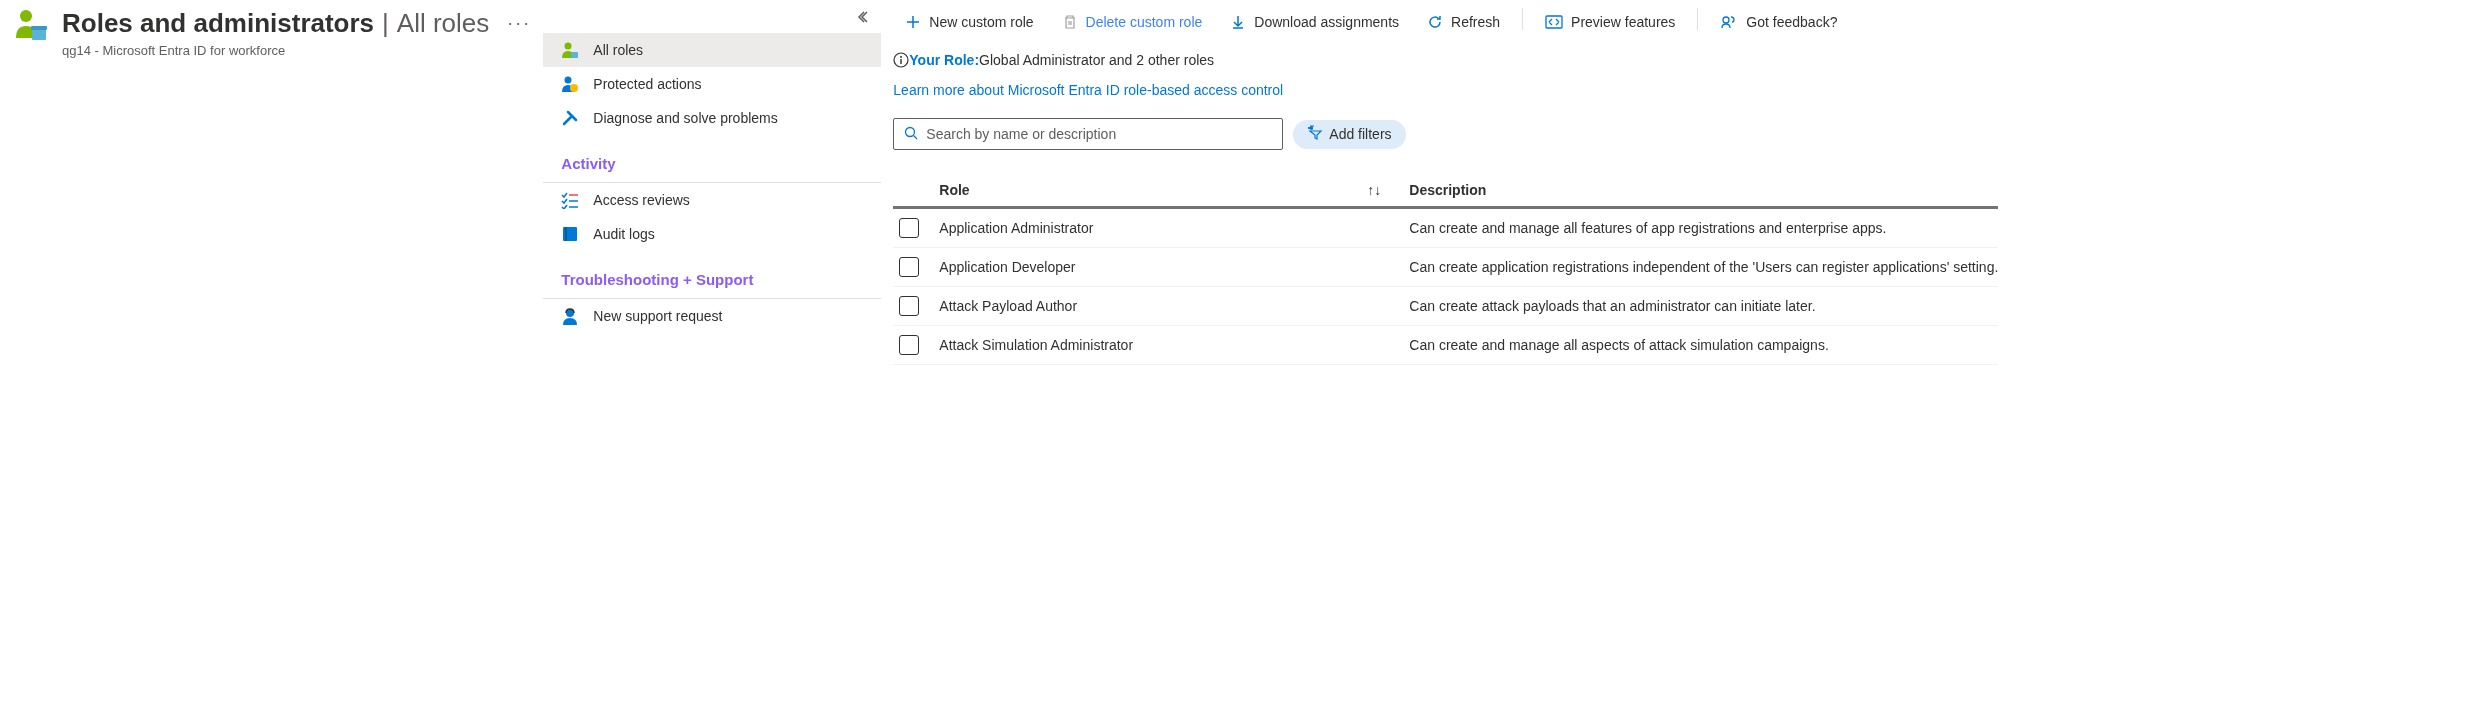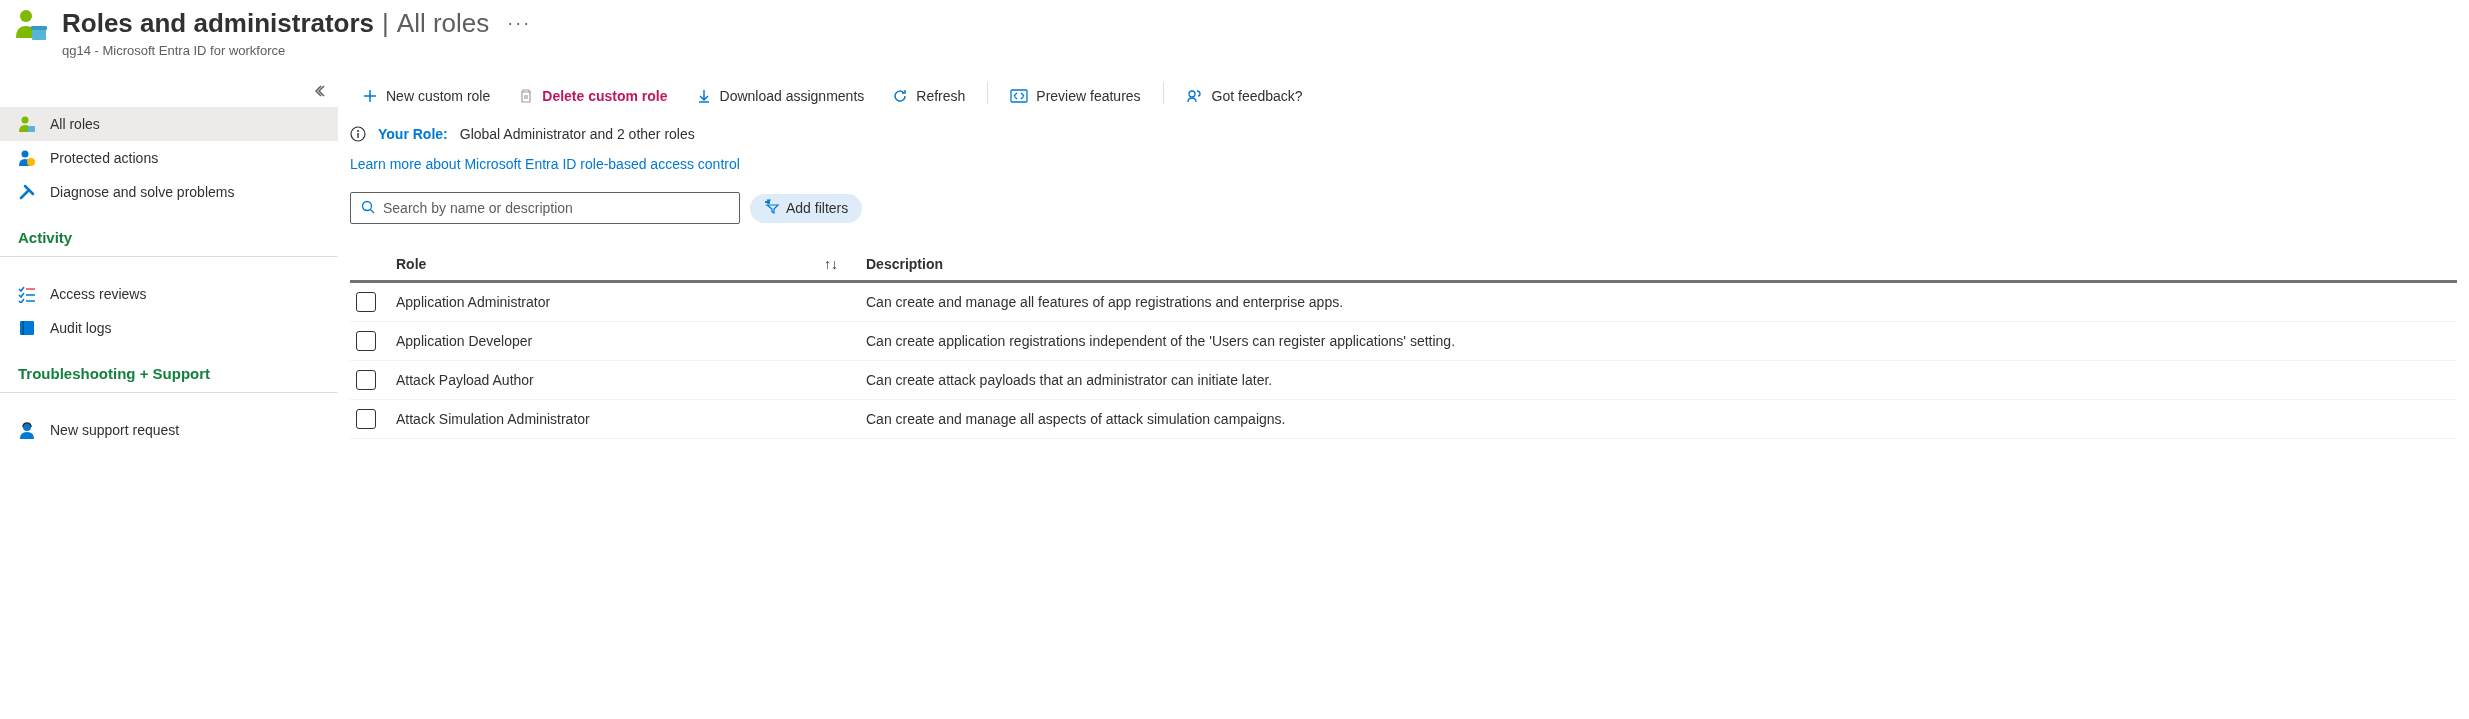--- a/index.html
+++ b/index.html
@@ -4,21 +4,20 @@
   <style>
     * { box-sizing: border-box; margin: 0; padding: 0; }
     body {
       font-family: "Segoe UI", -apple-system, BlinkMacSystemFont, sans-serif;
       font-size: 14px;
       color: #323130;
       background: #fff;
     }
     .container {
       display: flex;
-      flex-direction: column;
     }
     .header {
       display: flex;
       align-items: flex-start;
       padding: 8px 12px 16px 12px;
     }
     .header-icon {
       width: 36px;
       height: 36px;
       margin-right: 14px;
@@ -95,23 +94,23 @@
       flex-shrink: 0;
     }
     .nav-label {
       font-size: 14px;
       color: #323130;
     }
     .section-header {
       font-size: 15px;
       font-weight: 600;
       padding: 20px 18px 10px;
-      color: #15803d;
+      color: #8b5cf6;
       border-bottom: 1px solid #e1dfdd;
-      margin-bottom: 20px;
+      margin-bottom: 0;
     }
     .main {
       flex: 1;
       padding: 8px 12px 0 12px;
     }
     .toolbar {
       display: flex;
       gap: 4px;
       padding-bottom: 10px;
     }
@@ -119,42 +118,41 @@
       display: flex;
       align-items: center;
       gap: 8px;
       padding: 6px 12px;
       cursor: pointer;
       font-size: 14px;
       color: #323130;
       border-radius: 2px;
     }
     .tool-btn.disabled {
-      color: #be185d;
+      color: #3b82f6;
       cursor: default;
-      font-weight: bold;
     }
     .tool-icon {
       color: #0078d4;
       display: flex;
       align-items: center;
     }
     .tool-btn.disabled .tool-icon {
       color: #a19f9d;
     }
     .tool-sep {
       width: 1px;
       height: 22px;
       background: #e1dfdd;
       margin: 0 6px;
     }
     .role-bar {
       display: flex;
       align-items: center;
-      gap: 12px;
+      gap: 0;
       padding: 6px 0;
       font-size: 14px;
     }
     .info-icon {
       display: flex;
       align-items: center;
       color: #323130;
     }
     .role-label {
       font-weight: 600;

